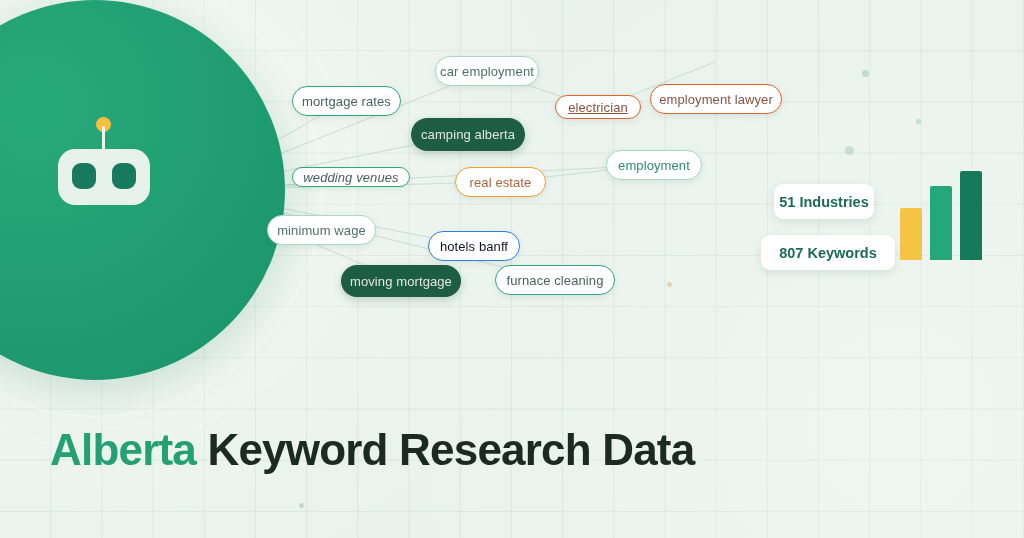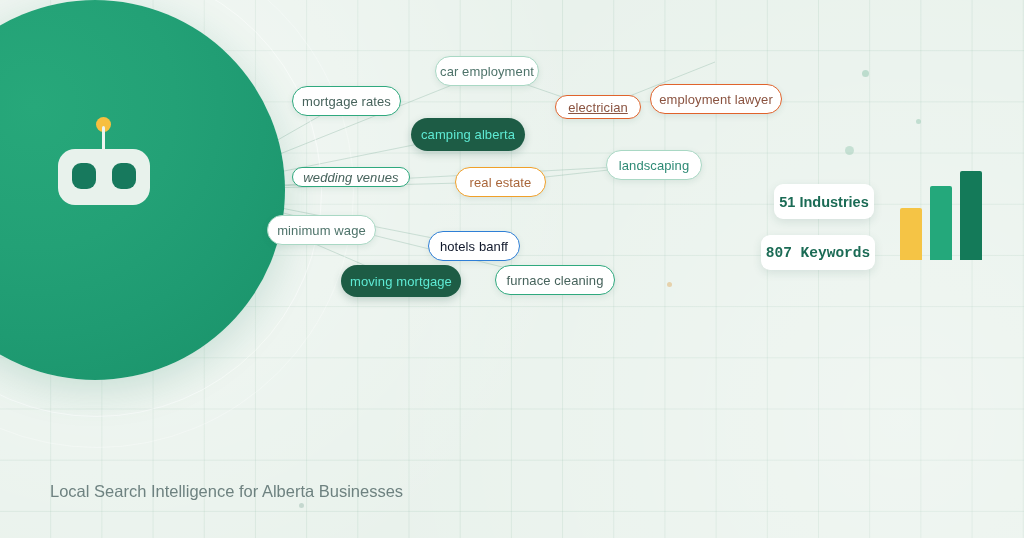--- a/index.html
+++ b/index.html
@@ -139,21 +139,21 @@
   }
   .pill.outline   { border: 1.6px solid #2fa97e; color: #47635c; }
   .pill.soft      { border: 1.6px solid #a9d8c4; color: #4e736a; }
   .pill.teal-text { border: 1.6px solid #a9d8c4; color: #2e8a75; }
   .pill.orange    { border: 1.6px solid #e0632c; color: #8a5340; }
   .pill.amber     { border: 1.6px solid #f0a02a; color: #a9663a; }
   .pill.blue      { border: 1.6px solid #2f7fd6; color: #0f172a; }
   .pill.solid {
     background: #1d5c45;
     border: none;
-    color: #5eead4;
+    color: #e5e5e5;
     box-shadow: 0 3px 9px rgba(20,75,58,0.22);
   }
 
   
   .stat-card {
     position: absolute;
     display: flex;
     align-items: center;
     justify-content: center;
     box-sizing: border-box;
@@ -249,42 +249,44 @@
       <div class="robot-eye right"></div>
     </div>
   </div>
 
   <div id="pill-layer">
       <div class="pill soft" style="left: 435px; top: 56px; width: 104px; height: 30px;">car employment</div>
       <div class="pill orange" style="left: 650px; top: 48px; width: 132px; height: 30px; margin-top: 36px;">employment lawyer</div>
       <div class="pill outline" style="left: 292px; top: 86px; width: 109px; height: 30px;">mortgage rates</div>
       <div class="pill orange" style="left: 555px; top: 95px; width: 86px; height: 24px; text-decoration: underline;">electrician</div>
       <div class="pill solid" style="left: 411px; top: 118px; width: 114px; height: 33px;">camping alberta</div>
-      <div class="pill teal-text" style="left: 606px; top: 150px; width: 96px; height: 30px;">landscaping</div>
+      <div class="pill teal-text" style="left: 606px; top: 150px; width: 96px; height: 30px;">employment</div>
       <div class="pill outline" style="left: 292px; top: 167px; width: 118px; height: 20px; font-style: italic;">wedding venues</div>
       <div class="pill amber" style="left: 455px; top: 167px; width: 91px; height: 30px;">real estate</div>
       <div class="pill soft" style="left: 267px; top: 215px; width: 109px; height: 30px;">minimum wage</div>
       <div class="pill blue" style="left: 428px; top: 231px; width: 92px; height: 30px;">hotels banff</div>
       <div class="pill solid" style="left: 341px; top: 265px; width: 120px; height: 32px;">moving mortgage</div>
       <div class="pill outline" style="left: 495px; top: 265px; width: 120px; height: 30px;">furnace cleaning</div>
     </div>
   <div id="stat-layer">
       <div class="stat-card" style="left: 774px; top: 184px; width: 100px; height: 35px;">51 Industries</div>
-      <div class="stat-card" style="left: 761px; top: 235px; width: 114px; height: 35px; font-family: Liberation Mono, monospace;">807 Keywords</div>
+      <div class="stat-card" style="left: 761px; top: 235px; width: 134px; height: 35px;">807 Keywords</div>
     </div>
   <div id="dot-layer">
       <div class="dot" style="left: 862px; top: 70px; width: 7px; height: 7px; background: rgba(150, 200, 178, 0.55);"></div>
       <div class="dot" style="left: 916px; top: 119px; width: 5px; height: 5px; background: rgba(150, 200, 178, 0.5);"></div>
       <div class="dot" style="left: 845px; top: 146px; width: 9px; height: 9px; background: rgba(150, 200, 178, 0.45);"></div>
       <div class="dot" style="left: 667px; top: 282px; width: 5px; height: 5px; background: rgba(226, 186, 126, 0.6);"></div>
       <div class="dot" style="left: 299px; top: 503px; width: 5px; height: 5px; background: rgba(150, 185, 170, 0.45);"></div>
     </div>
 
   <div class="bars">
     <div class="bar b1" style="height: 52px; background: rgb(245, 196, 69);"></div>
     <div class="bar b2" style="height: 74px; background: rgb(36, 168, 123);"></div>
     <div class="bar b3" style="height: 89px; background: rgb(20, 122, 89);"></div>
   </div>
 
-
-  <div class="subtitle">Local Search Intelligence for Alberta Businesses</div>
+  <div class="headline">
+    <span class="accent">Alberta</span><span> Keyword Research Data</span>
+  </div>
+
 
 </div>
 
 </body></html>

